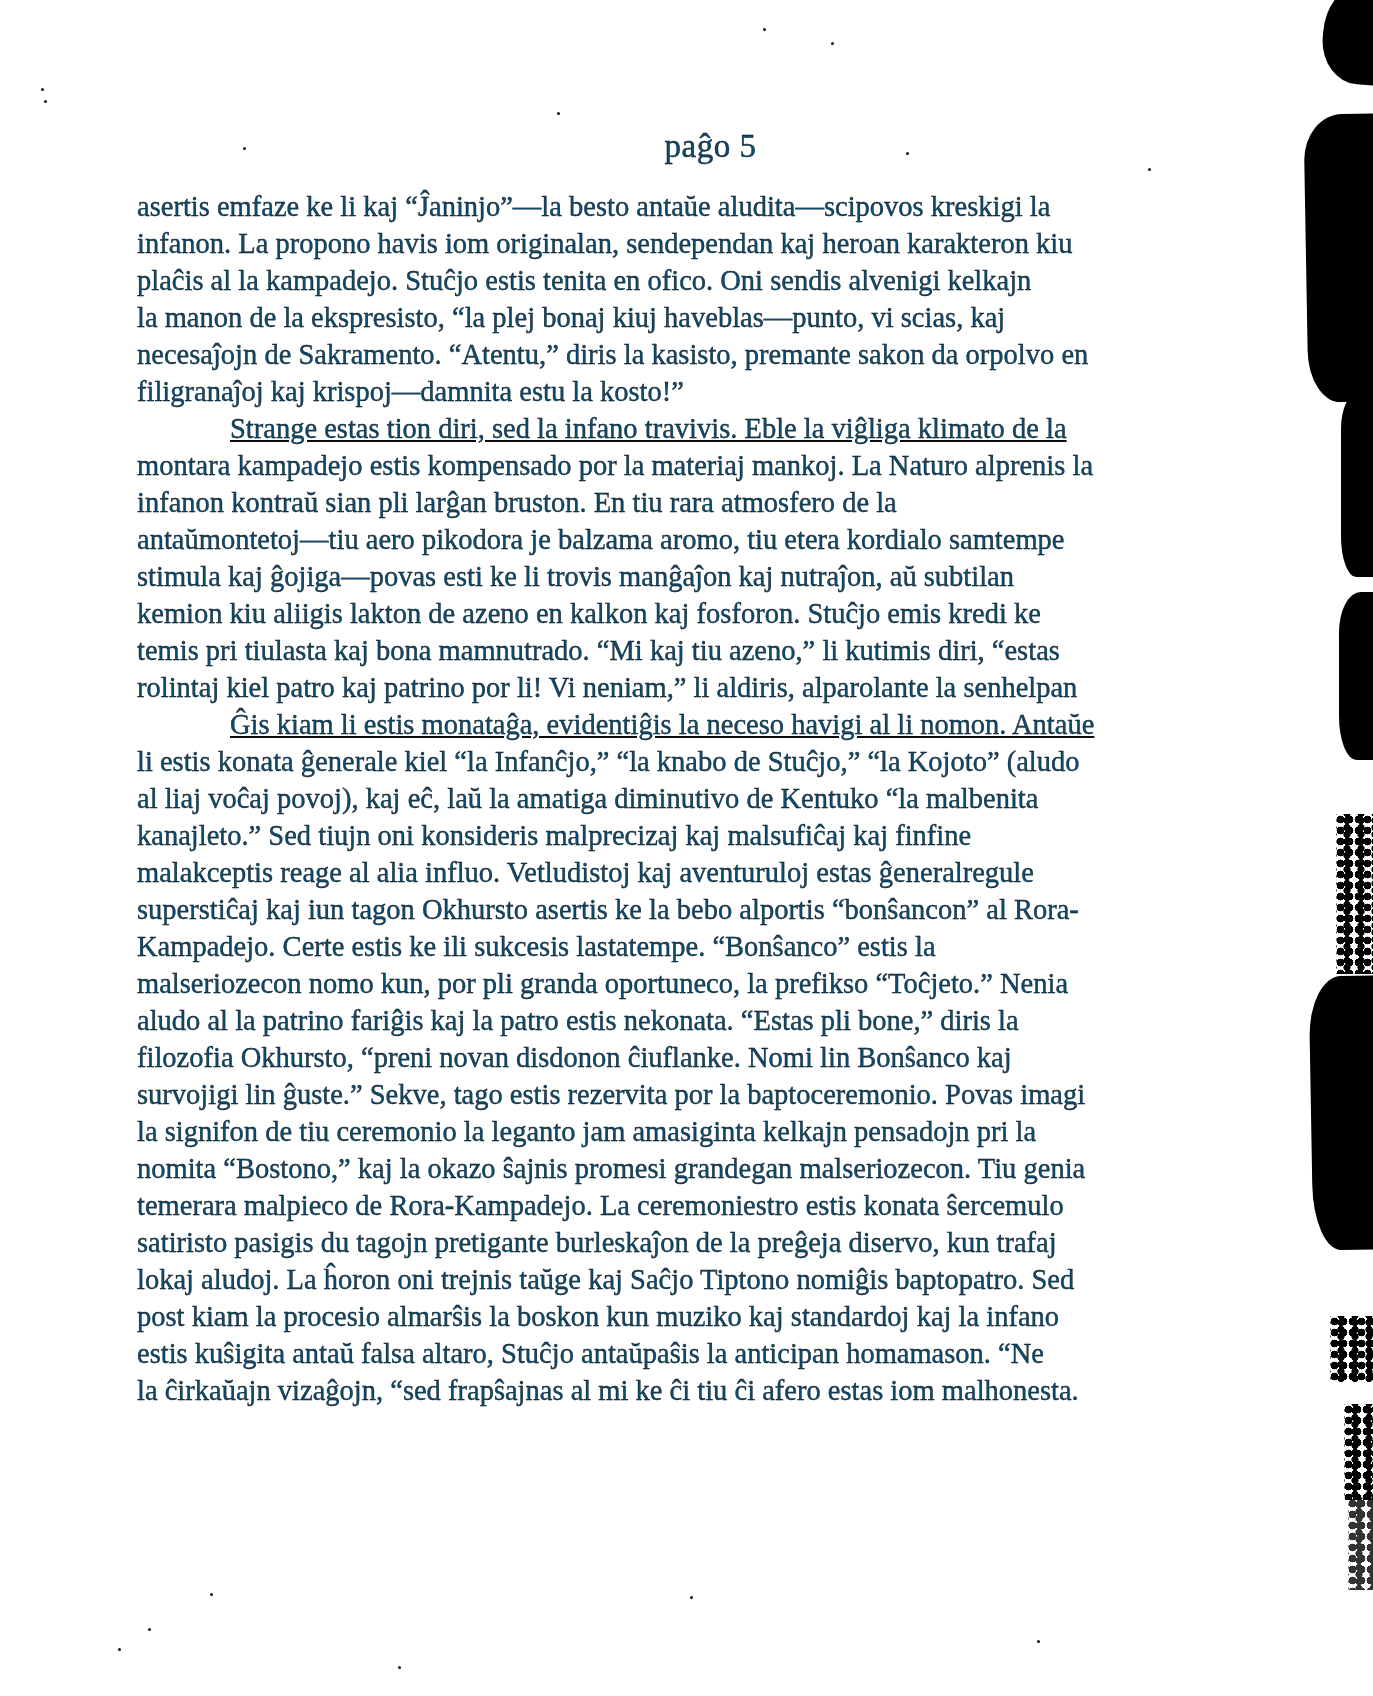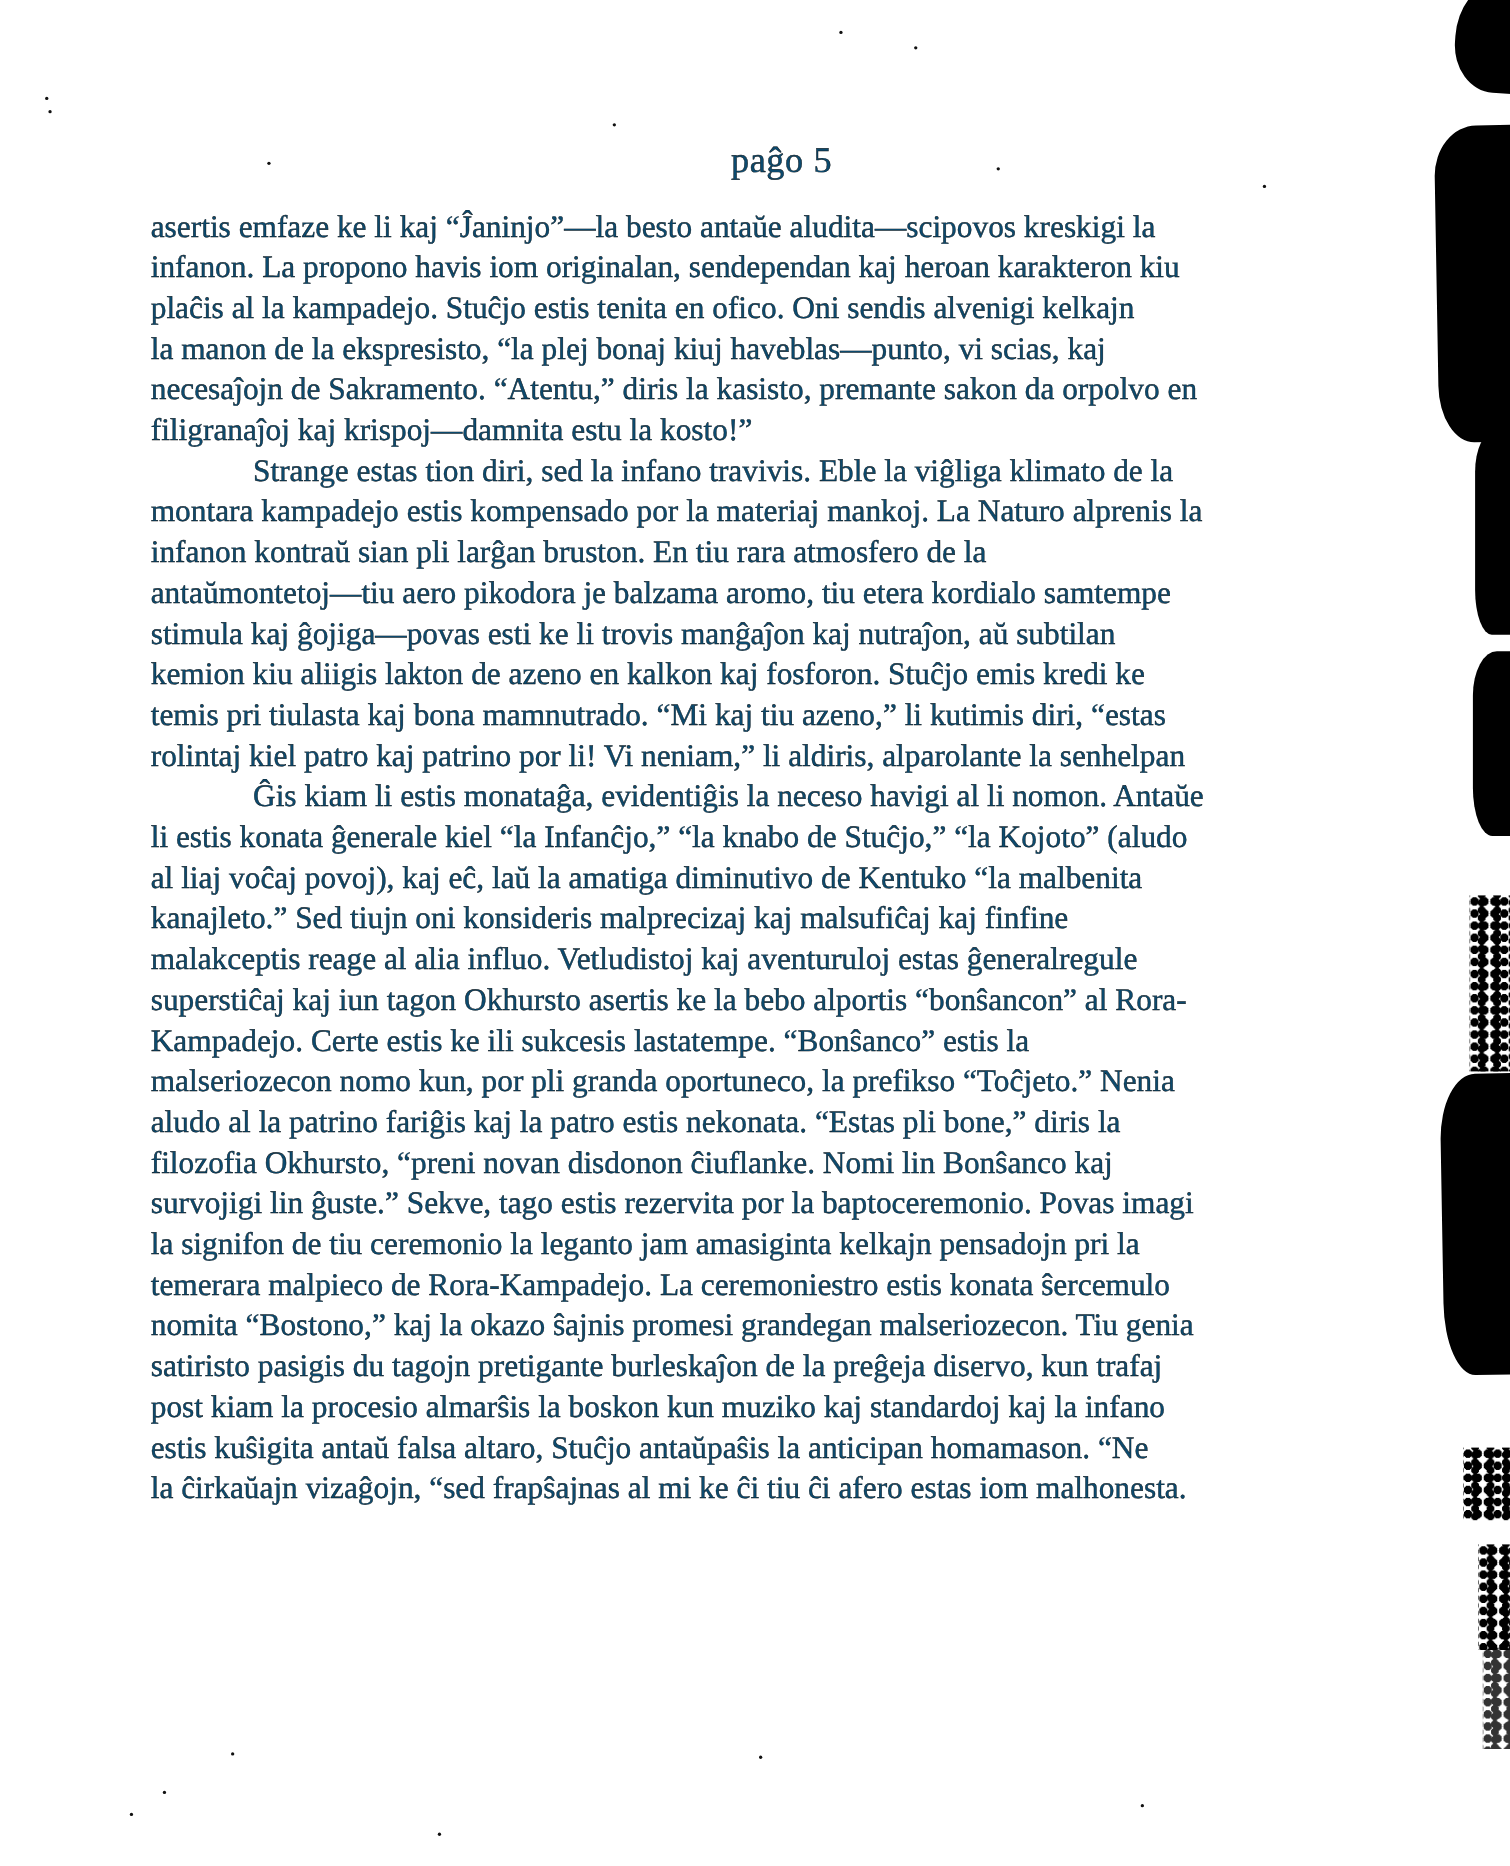--- a/index.html
+++ b/index.html
@@ -30,21 +30,21 @@
   .page-body {
     position: absolute;
     top: 188px;
     left: 137px;
     width: 1090px;
     font-size: 28.5px;
     line-height: 37px;
     -webkit-text-stroke: 0.35px #0b0b0b;
   }
   .text-line { white-space: nowrap; }
-  .text-line.indent { padding-left: 93px; }
+  .text-line.indent { padding-left: 93px; text-decoration: underline; }
 
   
   .artifact { position: absolute; background: #000; }
   .b1 { left: 1323px; top: -14px; width: 62px; height: 98px;
         border-radius: 55% 5% 5% 60% / 50% 5% 5% 45%; transform: rotate(4deg); }
   .b2 { left: 1306px; top: 114px; width: 80px; height: 288px;
         border-radius: 48% 4% 4% 40% / 16% 4% 4% 18%; transform: rotate(-1deg); }
   .b3 { left: 1341px; top: 392px; width: 42px; height: 185px;
         border-radius: 42% 0 0 36% / 20% 0 0 22%; }
   .b4 { left: 1339px; top: 592px; width: 42px; height: 168px;
@@ -89,23 +89,24 @@
       <div class="text-line">al liaj voĉaj povoj), kaj eĉ, laŭ la amatiga diminutivo de Kentuko “la malbenita</div>
       <div class="text-line">kanajleto.” Sed tiujn oni konsideris malprecizaj kaj malsufiĉaj kaj finfine</div>
       <div class="text-line">malakceptis reage al alia influo. Vetludistoj kaj aventuruloj estas ĝeneralregule</div>
       <div class="text-line">superstiĉaj kaj iun tagon Okhursto asertis ke la bebo alportis “bonŝancon” al Rora-</div>
       <div class="text-line">Kampadejo. Certe estis ke ili sukcesis lastatempe. “Bonŝanco” estis la</div>
       <div class="text-line">malseriozecon nomo kun, por pli granda oportuneco, la prefikso “Toĉjeto.” Nenia</div>
       <div class="text-line">aludo al la patrino fariĝis kaj la patro estis nekonata. “Estas pli bone,” diris la</div>
       <div class="text-line">filozofia Okhursto, “preni novan disdonon ĉiuflanke. Nomi lin Bonŝanco kaj</div>
       <div class="text-line">survojigi lin ĝuste.” Sekve, tago estis rezervita por la baptoceremonio. Povas imagi</div>
       <div class="text-line">la signifon de tiu ceremonio la leganto jam amasiginta kelkajn pensadojn pri la</div>
+      <div class="text-line">nomita “Bostono,” kaj la okazo ŝajnis promesi grandegan malseriozecon. Tiu genia</div>
       <div class="text-line">temerara malpieco de Rora-Kampadejo. La ceremoniestro estis konata ŝercemulo</div>
-      <div class="text-line">nomita “Bostono,” kaj la okazo ŝajnis promesi grandegan malseriozecon. Tiu genia</div>
       <div class="text-line">satiristo pasigis du tagojn pretigante burleskaĵon de la preĝeja diservo, kun trafaj</div>
+      <div class="text-line">lokaj aludoj. La ĥoron oni trejnis taŭge kaj Saĉjo Tiptono nomiĝis baptopatro. Sed</div>
       <div class="text-line">post kiam la procesio almarŝis la boskon kun muziko kaj standardoj kaj la infano</div>
       <div class="text-line">estis kuŝigita antaŭ falsa altaro, Stuĉjo antaŭpaŝis la anticipan homamason. “Ne</div>
       <div class="text-line">la ĉirkaŭajn vizaĝojn, “sed frapŝajnas al mi ke ĉi tiu ĉi afero estas iom malhonesta.</div>
     </div>
 
   <div class="artifact b1"></div>
   <div class="artifact b2"></div>
   <div class="artifact b3"></div>
   <div class="artifact b4"></div>
   <div class="artifact b6"></div>

